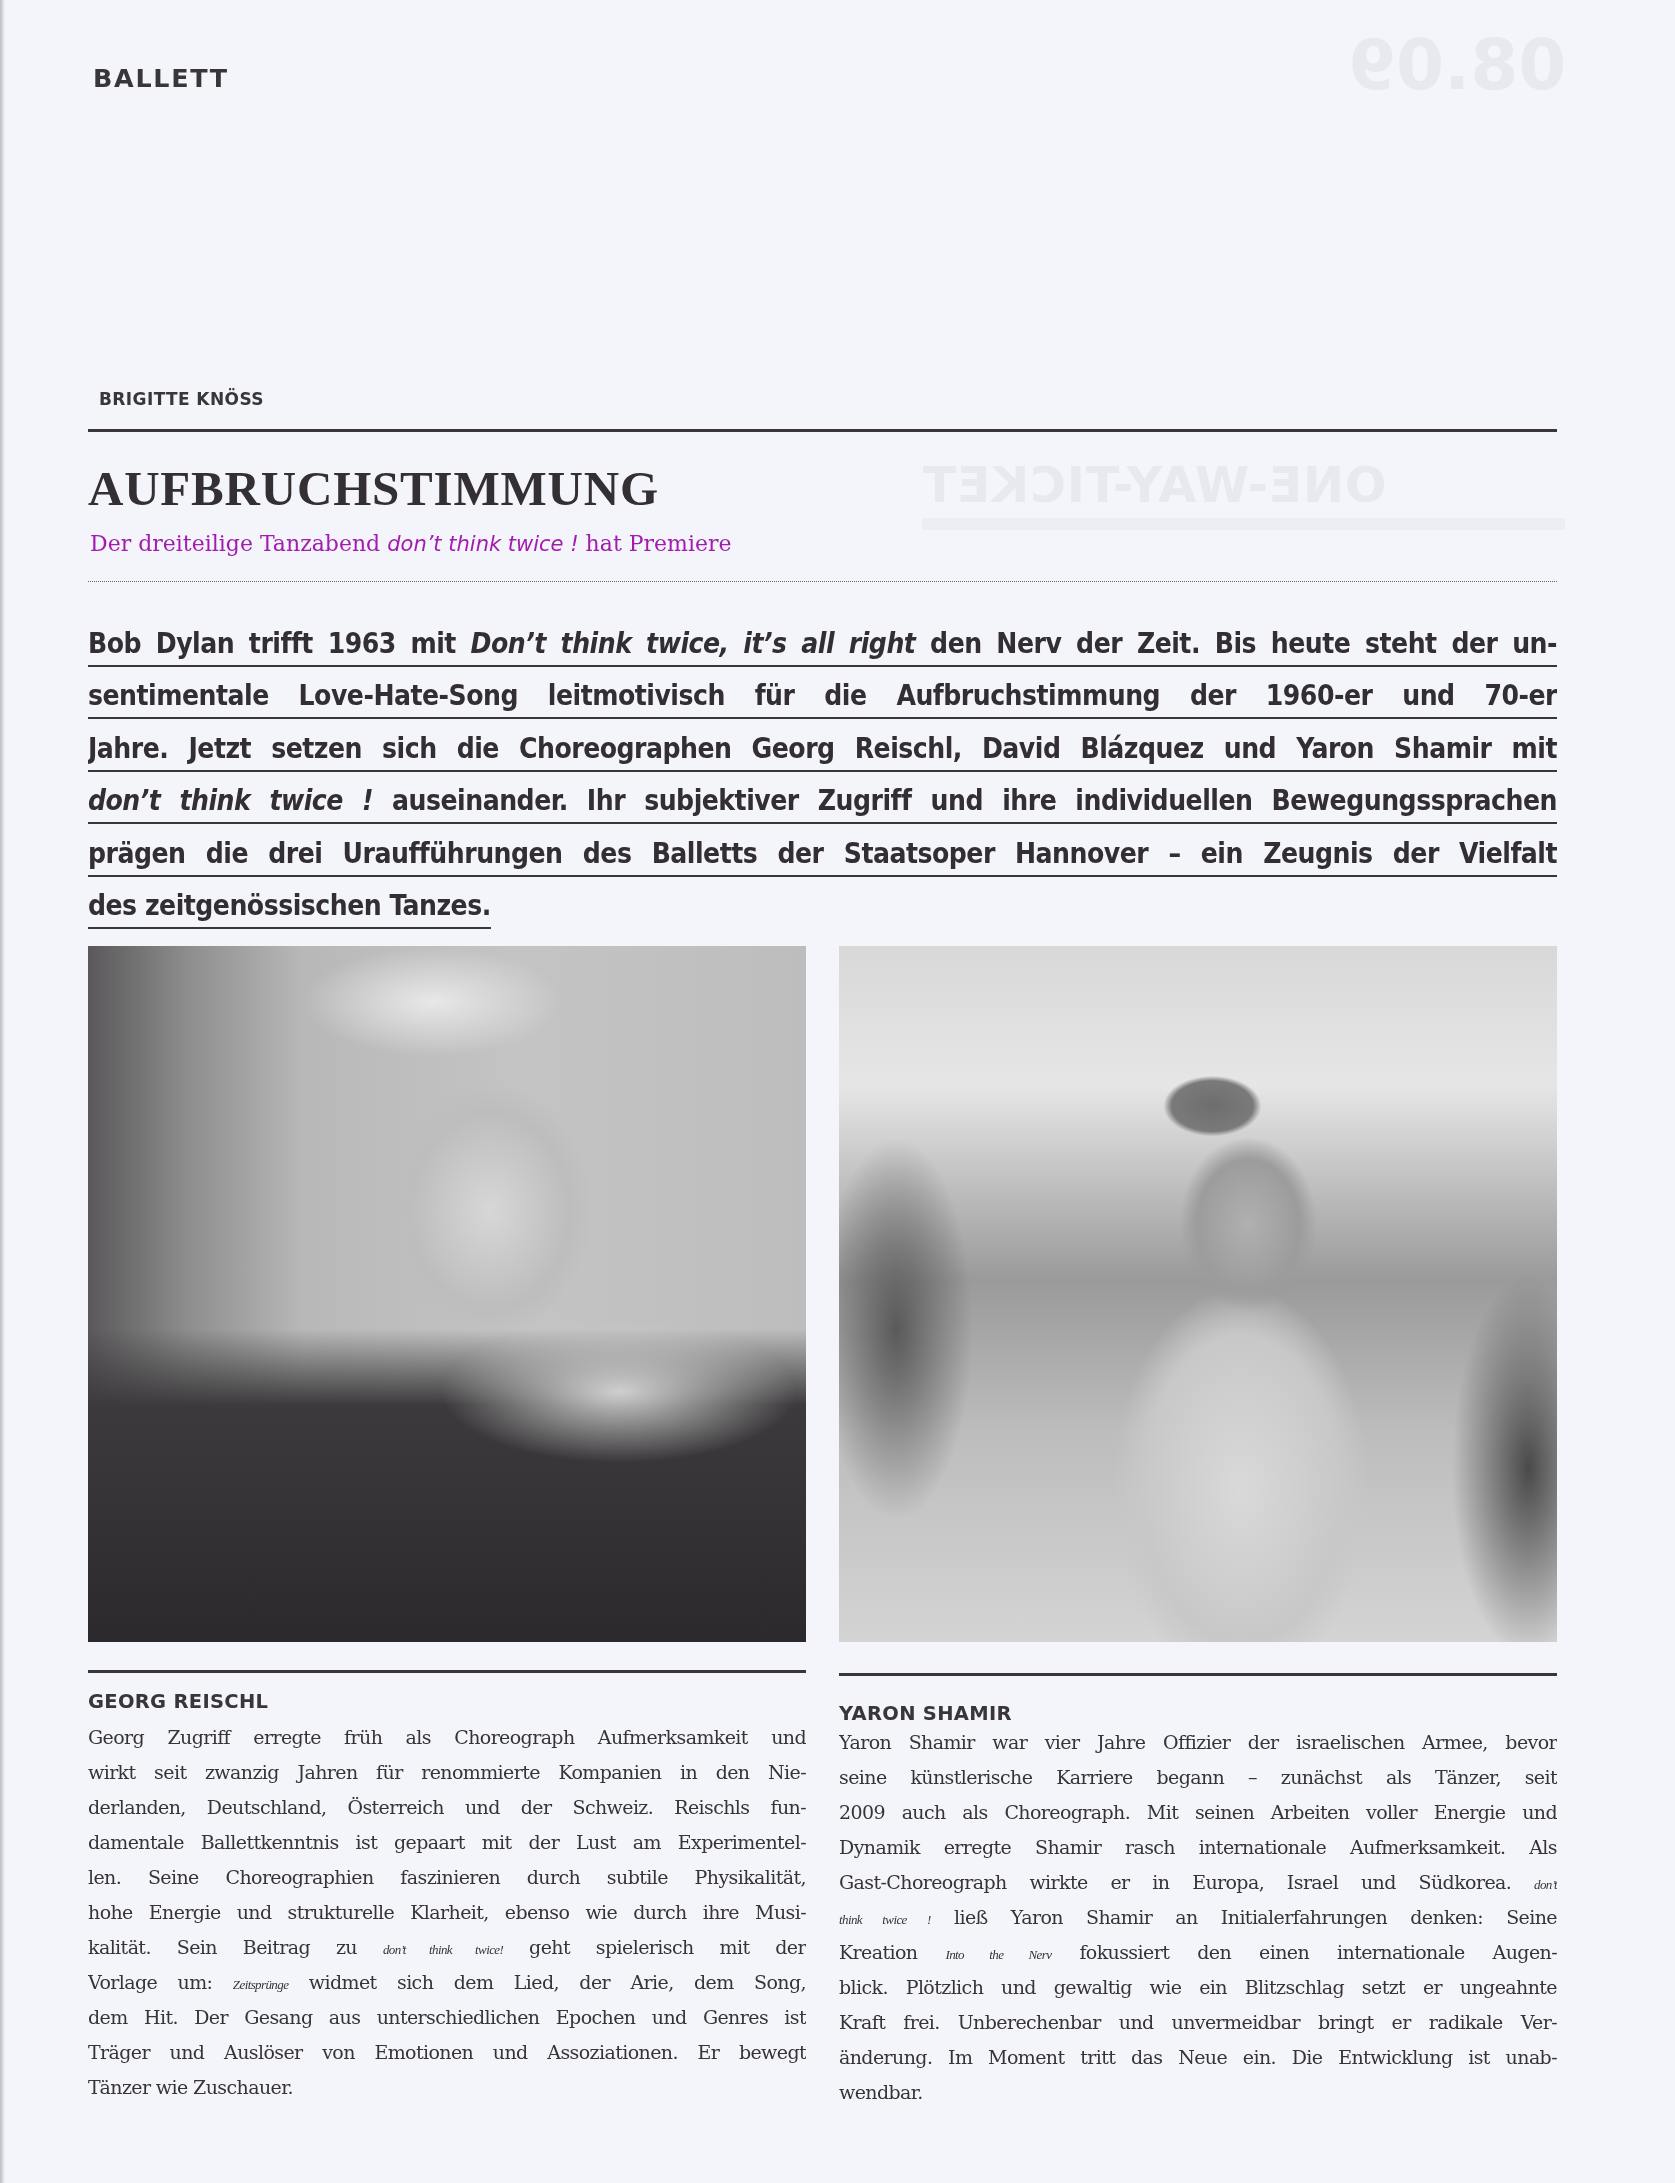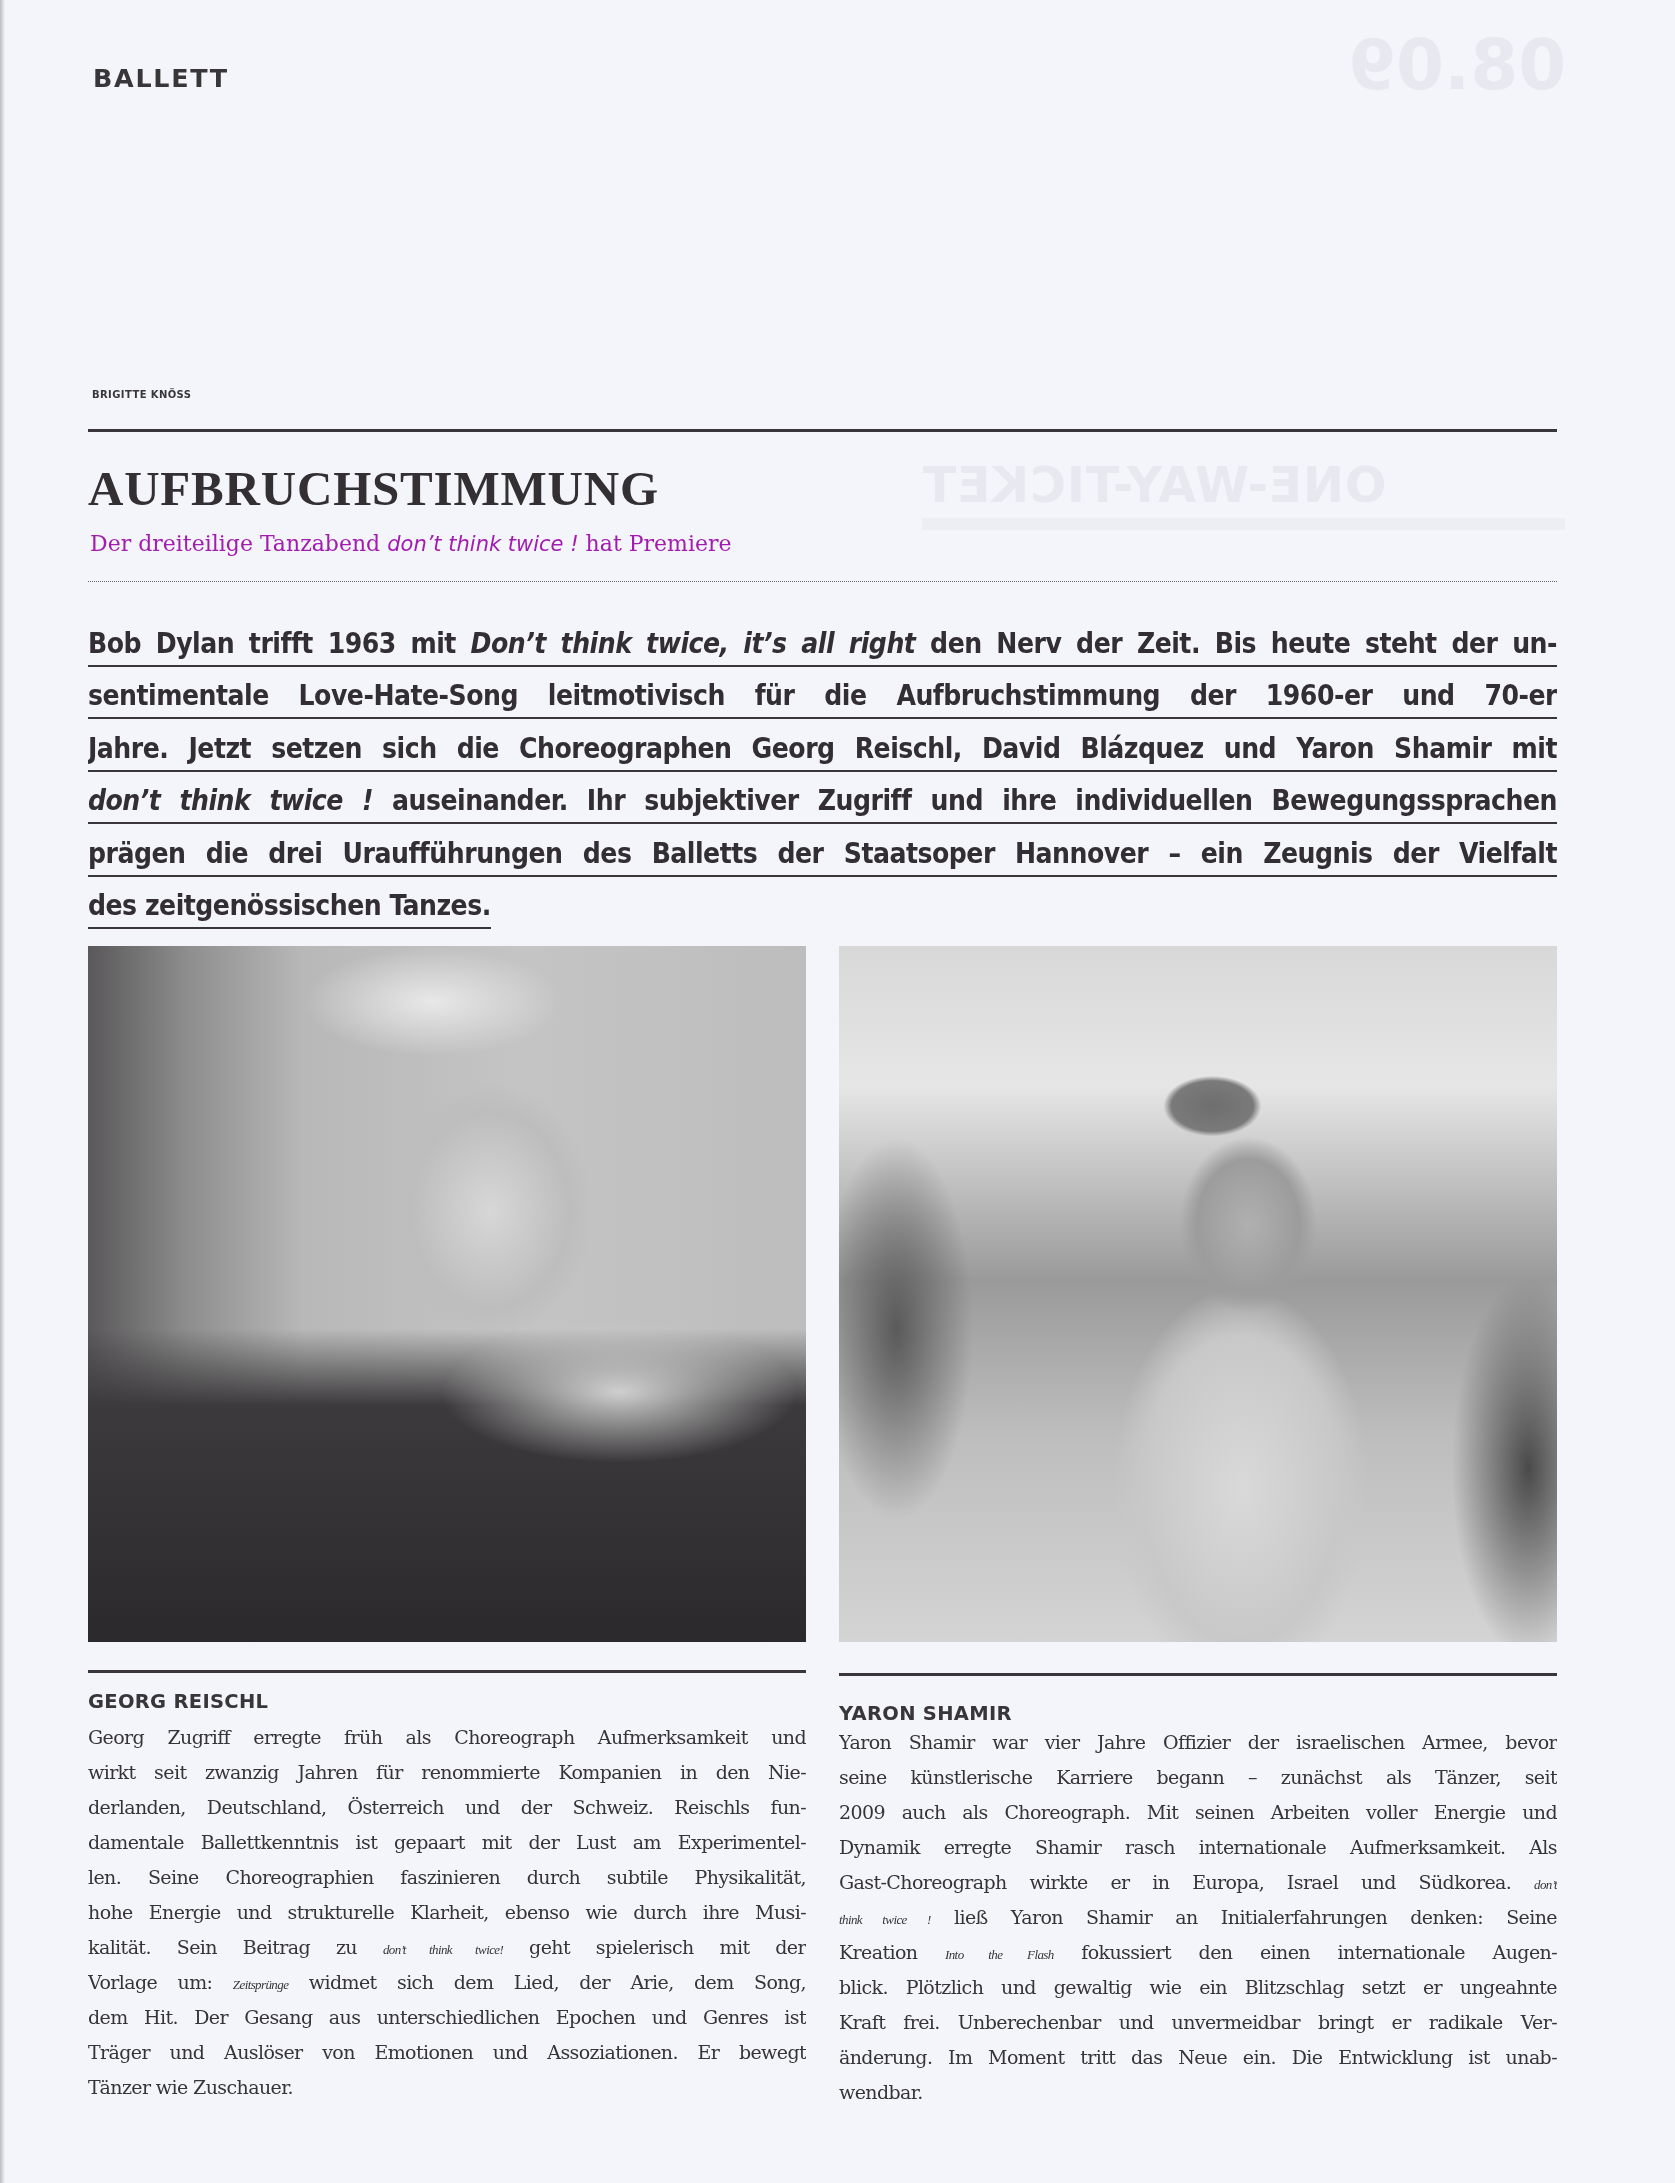--- a/index.html
+++ b/index.html
@@ -20,21 +20,21 @@
   .bleed { color: rgba(120,125,140,0.09); font-family: "DejaVu Sans", sans-serif;
     transform: scaleX(-1); white-space: nowrap; pointer-events: none; }
   .bleed-num { right: 110px; top: 25.4px; font-size: 69px; font-weight: bold; }
   .bleed-title { left: 922px; top: 457px; font-size: 49px; font-weight: bold; letter-spacing: 0.8px; }
   .bleed-sub { left: 922px; top: 518px; width: 643px; height: 12px;
     background: rgba(120,125,140,0.05); transform: none; }
 
   .section-label { left: 93px; top: 63px; font-size: 25.4px; font-weight: bold;
     letter-spacing: 1.7px; font-family: "DejaVu Sans", sans-serif; color: #39363a; }
 
-  .author { left: 92px; top: 389px; font-size: 10px; font-weight: bold;
+  .author { left: 99px; top: 389px; font-size: 17px; font-weight: bold;
     letter-spacing: 0.4px; font-family: "DejaVu Sans", sans-serif; color: #39363a; }
 
   .rule-top { left: 88px; top: 429px; width: 1469px; height: 2.5px; background: #3a3539; }
 
   .headline { left: 88px; top: 464px; font-family: Liberation Serif, serif;
     font-size: 49px; font-weight: bold; letter-spacing: 0.8px; color: #332f33; line-height: 1; }
 
   .subtitle { left: 90px; top: 531px; font-family: "DejaVu Serif", serif;
     font-size: 22px; color: #a21caf; }
   .subtitle em { font-style: italic; font-family: "DejaVu Sans", sans-serif; font-size: 21px; }
@@ -134,19 +134,19 @@
     <span class="l"><span>Träger und Auslöser von Emotionen und Assoziationen. Er bewegt</span></span>
     <span class="l last"><span>Tänzer wie Zuschauer.</span></span>
   </div>
 <div class="abs body body-right" id="body-1">
     <span class="l"><span>Yaron Shamir war vier Jahre Offizier der israelischen Armee, bevor</span></span>
     <span class="l"><span>seine künstlerische Karriere begann – zunächst als Tänzer, seit</span></span>
     <span class="l"><span>2009 auch als Choreograph. Mit seinen Arbeiten voller Energie und</span></span>
     <span class="l"><span>Dynamik erregte Shamir rasch internationale Aufmerksamkeit. Als</span></span>
     <span class="l"><span>Gast-Choreograph wirkte er in Europa, Israel und Südkorea. </span><em>don’t</em></span>
     <span class="l"><em>think twice !</em><span> ließ Yaron Shamir an Initialerfahrungen denken: Seine</span></span>
-    <span class="l"><span>Kreation </span><em>Into the Flash</em><span> fokussiert den einen internationale Augen-</span></span>
+    <span class="l"><span>Kreation </span><em>Into the Nerv</em><span> fokussiert den einen internationale Augen-</span></span>
     <span class="l"><span>blick. Plötzlich und gewaltig wie ein Blitzschlag setzt er ungeahnte</span></span>
     <span class="l"><span>Kraft frei. Unberechenbar und unvermeidbar bringt er radikale Ver-</span></span>
     <span class="l"><span>änderung. Im Moment tritt das Neue ein. Die Entwicklung ist unab-</span></span>
     <span class="l last"><span>wendbar.</span></span>
   </div>
 
 
 </body></html>

